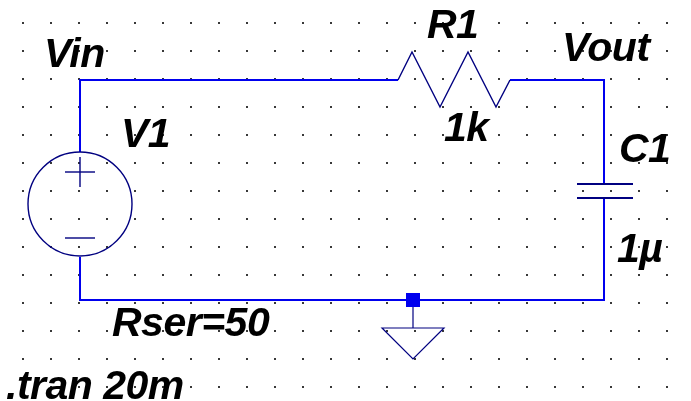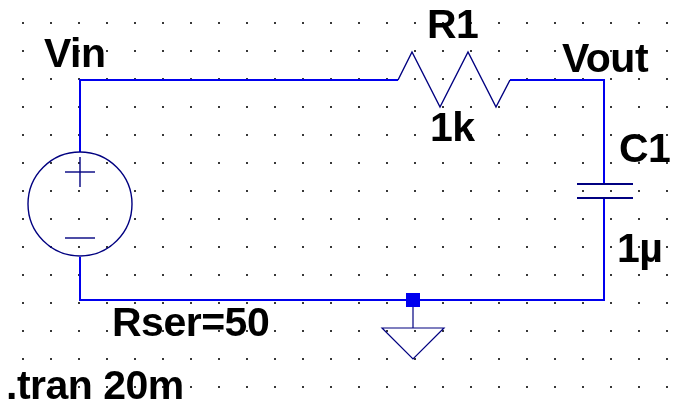--- a/index.html
+++ b/index.html
@@ -16,20 +16,21 @@
   }
   .canvas {
     position: relative;
     width: 691px;
     height: 401px;
     overflow: hidden;
     background-color: var(--background);
     background-image: radial-gradient(circle 1.1px at 14px 14px, var(--grid_dot) 98%, transparent 100%);
     background-size: 28px 28px;
     background-position: 9px 9px;
+    font-style: italic;
   }
   svg.wiring {
     position: absolute;
     left: 0; top: 0;
     width: 691px; height: 401px;
   }
   .wire {
     fill: none;
     stroke: var(--wire);
     stroke-width: 2px;
@@ -95,25 +96,26 @@
 
     <g>
       <line class="sym-thin" x1="413" y1="307" x2="413" y2="328"></line>
       <polygon class="sym-thin" points="382,328 444,328 413,359"></polygon>
     </g>
 
     <rect class="junction" x="406" y="293" width="14" height="14"></rect>
   </svg>
 
   <div class="lbl" style="left:44px; top:33px;">Vin</div>
-  <div class="lbl" style="left:562px; top:38px;">Vout</div>
+  <div class="lbl" style="left:562px; top:27px;">Vout</div>
 
+  <div class="lbl" style="left:121px; top:113px;">V1</div>
   <div class="lbl" style="left:112px; top:302px;">Rser=50</div>
 
   <div class="lbl" style="left:427px; top:4px;">R1</div>
-  <div class="lbl" style="left:430px; top:107px;">1k</div>
+  <div class="lbl" style="left:444px; top:107px;">1k</div>
 
   <div class="lbl" style="left:619px; top:128px;">C1</div>
   <div class="lbl" style="left:617px; top:211px;margin-top:17px;">1µ</div>
 
   <div class="lbl" style="left:6px; top:365px;">.tran 20m</div>
 
 </div>
 
 </body></html>

